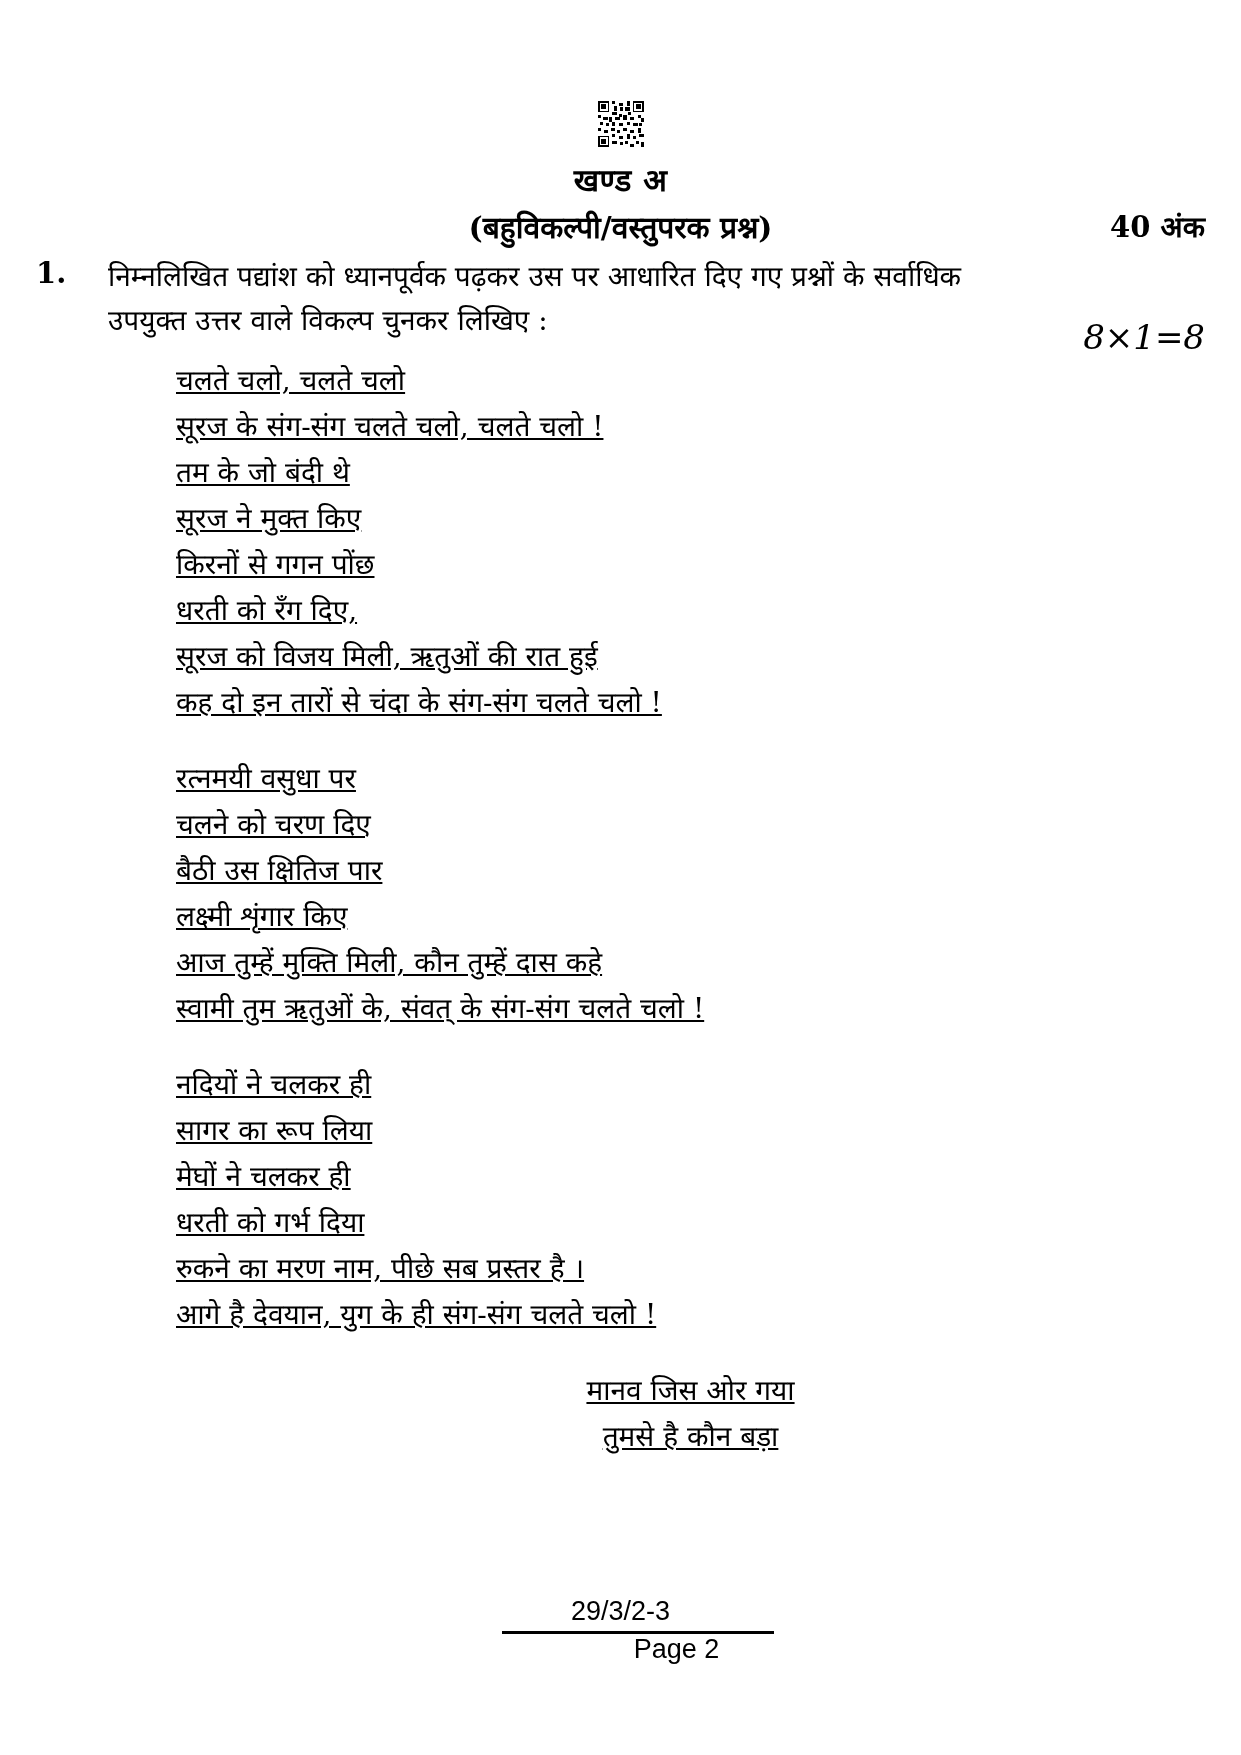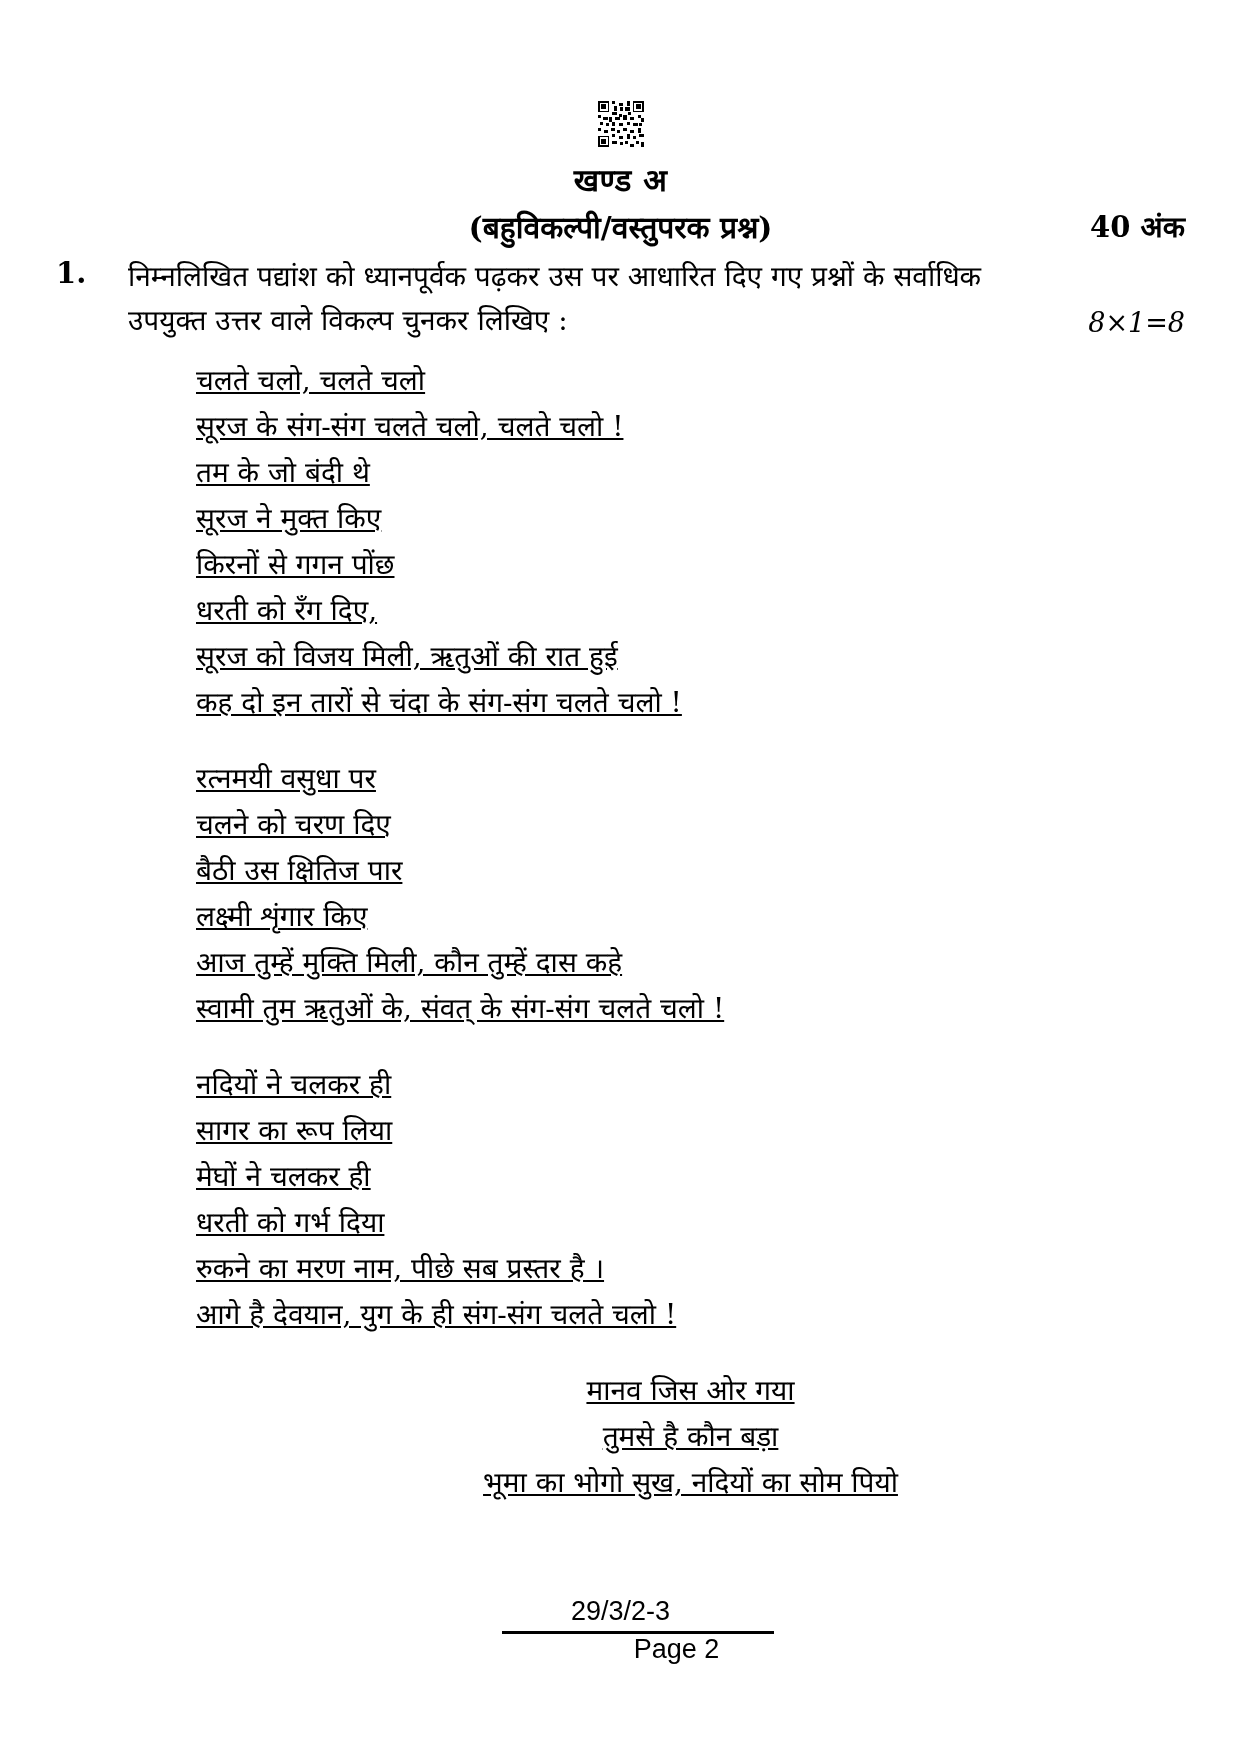--- a/index.html
+++ b/index.html
@@ -8,21 +8,21 @@
     position: relative;
     width: 1241px;
     height: 1755px;
     margin: 0 auto;
     background: #ffffff;
     color: #000000;
     font-family: "DejaVu Serif", "Liberation Serif", serif;
     overflow: hidden;
   }
   .content {
-    padding: 0 56px;
+    padding: 0 36px;
   }
   .qr-wrap {
     padding-top: 100px;
     display: flex;
     justify-content: center;
   }
   .qr-wrap svg { display: block; }
   .section-title {
     margin-top: 10px;
     text-align: center;
@@ -69,23 +69,23 @@
   .q-row2 {
     position: relative;
     margin-left: 72px;
     margin-top: 2px;
     font-size: 28px;
     line-height: 42px;
   }
   .marks-scheme {
     position: absolute;
     right: 0;
-    top: 2px;
+    top: 16px;
     font-style: italic;
-    font-size: 27px;
+    font-size: 34px;
   }
   .poem {
     margin-top: 16px;
     margin-left: 140px;
     font-size: 28px;
     text-decoration: underline;
   }
   .stanza { margin-bottom: 30px; }
   .stanza:last-child { margin-bottom: 0; text-align: center; }
   .pline {
@@ -226,21 +226,20 @@
         <div class="pline">नदियों ने चलकर ही</div>
         <div class="pline">सागर का रूप लिया</div>
         <div class="pline">मेघों ने चलकर ही</div>
         <div class="pline">धरती को गर्भ दिया</div>
         <div class="pline">रुकने का मरण नाम, पीछे सब प्रस्तर है ।</div>
         <div class="pline">आगे है देवयान, युग के ही संग-संग चलते चलो !</div>
       </div>
       <div class="stanza">
         <div class="pline">मानव जिस ओर गया</div>
         <div class="pline">तुमसे है कौन बड़ा</div>
-        <div class="pline">भूमा का भोगो सुख, नदियों का सोम पियो</div>
       </div>
     </div>
 
   </div>
 
   <div class="footer">
     <span class="paper-code">29/3/2-3</span>
     <span class="footer-rule"></span>
     <span class="page-num">Page 2</span>
   </div>

